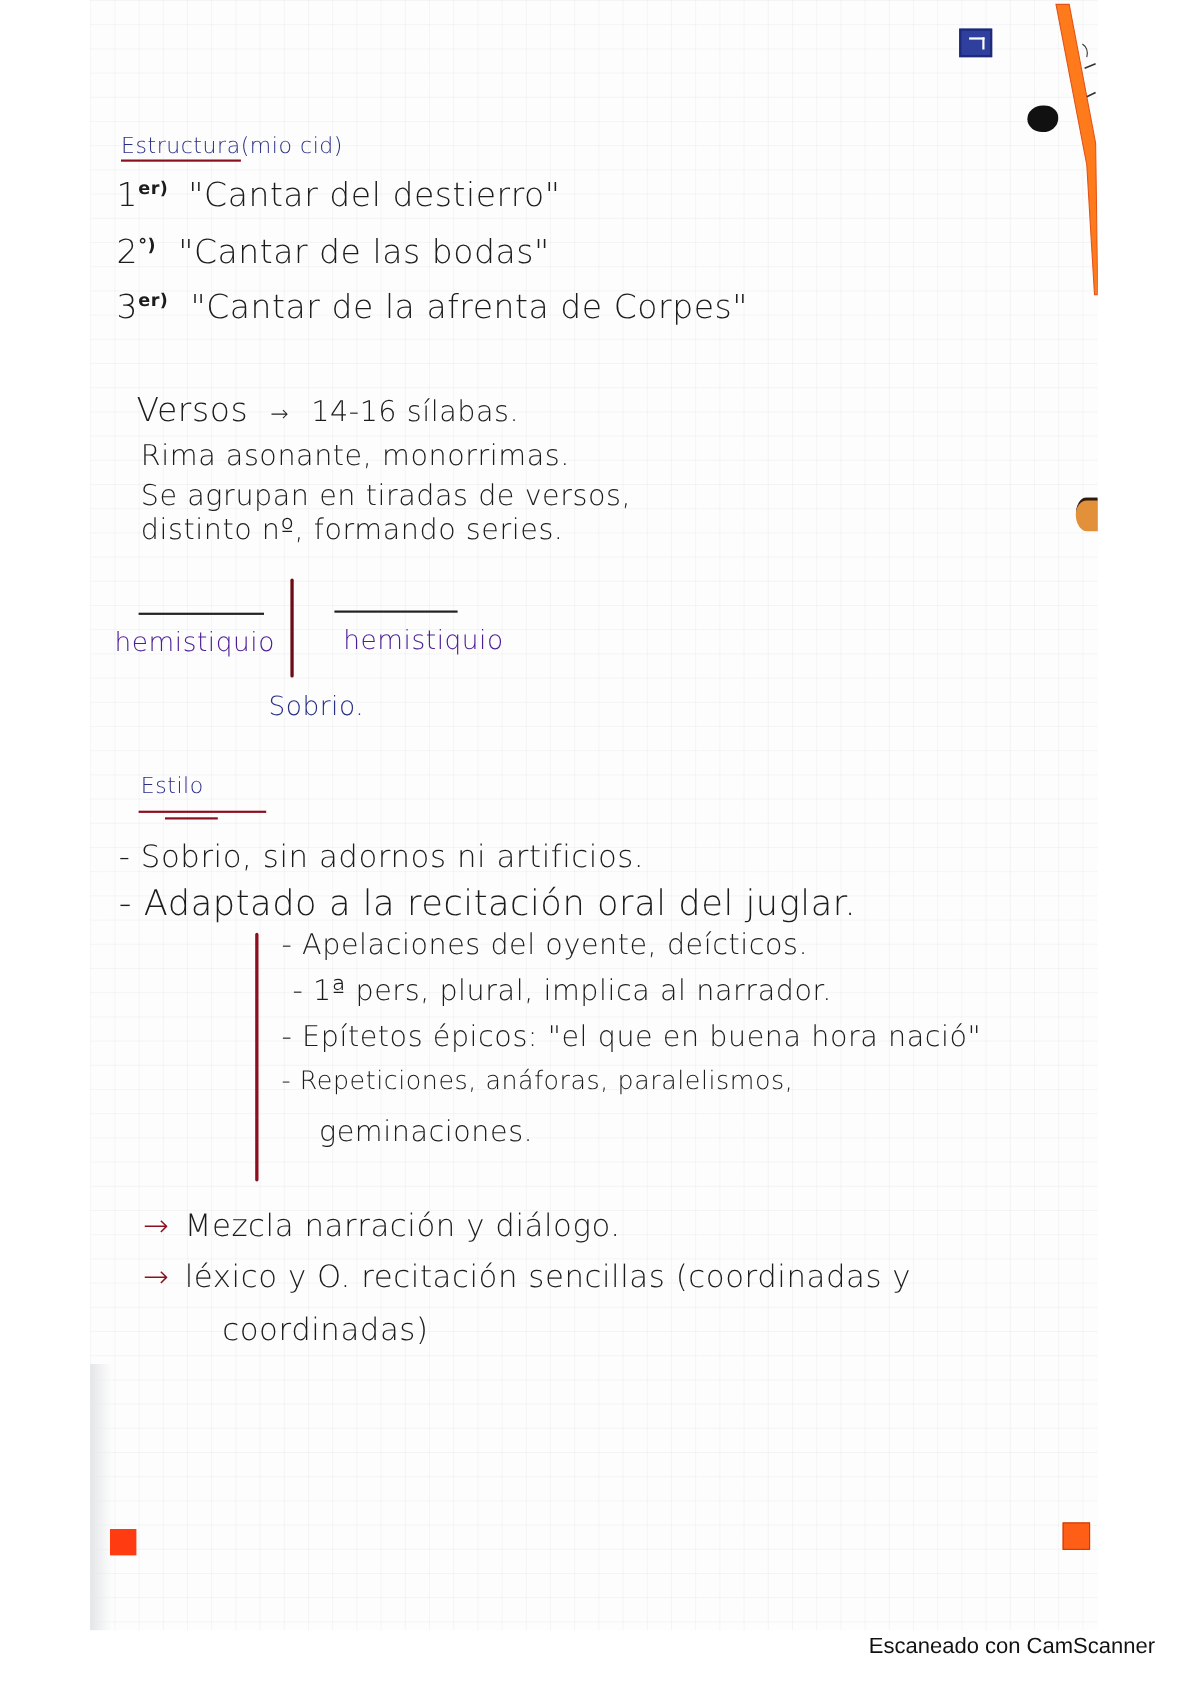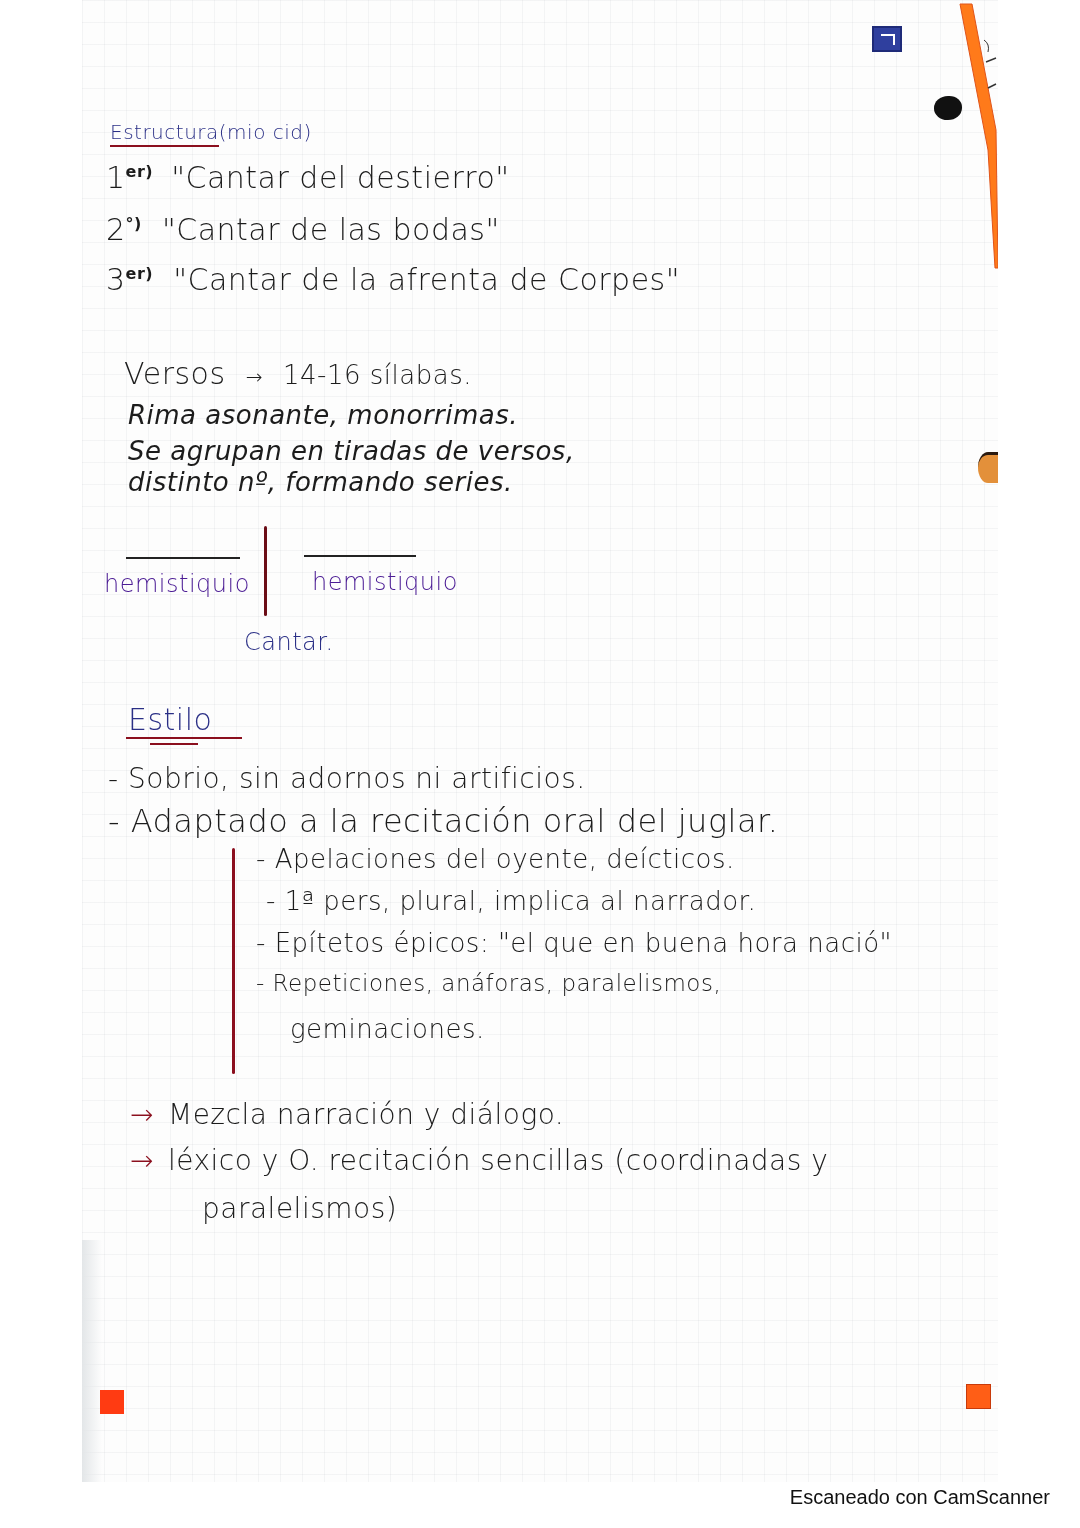--- a/index.html
+++ b/index.html
@@ -20,24 +20,24 @@
     .hw { position: absolute; white-space: nowrap; font-family: "DejaVu Sans", sans-serif; font-weight: 300; letter-spacing: 0.5px; }
     .blue { color: #2a2f86; }
     .black { color: #1c1c1c; }
     .green { color: #4c1d95; }
     .red { color: #8b0f1e; }
     .sup { font-size: 16px; vertical-align: super; font-weight: bold; }
 
     .title1 { left: 110px; top: 84px; font-size: 20px; margin-top: 36px; }
     .title1 .u { border-bottom: 2px solid #8b0f1e; padding-bottom: 1px; }
     .li { font-size: 30px; }
-    .v { font-size: 26px; font-style: italic; }
+    .v { font-size: 26px; }
     .cesura-bar { position: absolute; left: 264px; top: 526px; width: 3px; height: 90px; background: #6b0d16; border-radius: 2px; }
     .hline { position: absolute; height: 2px; background: #222; }
-    .estilo { left: 128px; top: 702px; font-size: 30px; }
+    .estilo { left: 128px; top: 702px; font-size: 20px; }
     .estilo-u1 { position: absolute; left: 126px; top: 737px; width: 116px; height: 2px; background: #8b0f1e; }
     .estilo-u2 { position: absolute; left: 150px; top: 743px; width: 48px; height: 2px; background: #8b0f1e; }
     .bracket { position: absolute; left: 232px; top: 848px; width: 3px; height: 226px; background: #8b0f1e; border-radius: 2px; }
 
     .bookmark { position: absolute; left: 958px; top: 0; width: 40px; height: 270px; }
     .dot-black { position: absolute; left: 934px; top: 96px; width: 28px; height: 24px; background: #111; border-radius: 50% 45% 50% 48%; }
     .dot-orange { position: absolute; left: 978px; top: 452px; width: 20px; height: 28px; background: #e3903a; border-radius: 50% 0 0 50%; border-top: 3px solid #2a1a10; }
     .corner-icon { position: absolute; left: 872px; top: 26px; width: 30px; height: 26px; background: #2f3f9e; border: 2px solid #1e2a78; box-sizing: border-box; }
     .corner-icon::after { content: ""; position: absolute; left: 7px; top: 6px; width: 12px; height: 9px; border: 2px solid #fff; border-left: none; border-bottom: none; background: transparent; }
     .sq-left { position: absolute; left: 100px; top: 1390px; width: 24px; height: 24px; background: #ff3b12; }
@@ -84,21 +84,21 @@
 </div>
 <div class="hw black v" style="left:128px; top:400px;">Rima asonante,  monorrimas.</div>
 <div class="hw black v" style="left:128px; top:436px;">Se agrupan en tiradas de versos,</div>
 <div class="hw black v" style="left:128px; top:467px;">distinto nº, formando series.</div>
 
 <div class="hline" style="left:126px; top:557px; width:114px;"></div>
 <div class="hline" style="left:304px; top:555px; width:112px;"></div>
 <div class="cesura-bar"></div>
 <div class="hw green" style="left:104px; top:570px; font-size:24px;">hemistiquio</div>
 <div class="hw green" style="left:312px; top:568px; font-size:24px;">hemistiquio</div>
-<div class="hw blue" style="left:244px; top:628px; font-size:24px;">Cantar.</div>
+<div class="hw blue" style="left:244px; top:628px; font-size:24px;">Sobrio.</div>
 
 <div class="hw blue estilo">Estilo</div>
 <div class="estilo-u1"></div>
 <div class="estilo-u2"></div>
 
 <div class="hw black" style="left:108px; top:762px; font-size:28px;">- Sobrio,  sin adornos ni artificios.</div>
 <div class="hw black" style="left:108px; top:802px; font-size:32px;">-  Adaptado a la recitación oral del juglar.</div>
 
 <div class="bracket"></div>
 <div class="hw black" style="left:256px; top:844px; font-size:26px;">- Apelaciones del oyente, deícticos.</div>
@@ -106,18 +106,18 @@
 <div class="hw black" style="left:256px; top:928px; font-size:26px;">- Epítetos épicos: "el que en buena hora nació"</div>
 <div class="hw black" style="left:256px; top:970px; font-size:23px;">- Repeticiones, anáforas, paralelismos,</div>
 <div class="hw black" style="left:290px; top:1014px; font-size:26px;">  geminaciones.</div>
 
 <div class="hw black" style="left:130px; top:1098px; font-size:28px;">
   <span class="red" style="margin-right:14px;">→</span><span>Mezcla narración y diálogo.</span>
 </div>
 <div class="hw black" style="left:130px; top:1144px; font-size:28px;">
   <span class="red" style="margin-right:14px;">→</span><span>léxico y O. recitación sencillas (coordinadas y</span>
 </div>
-<div class="hw black" style="left:202px; top:1192px; font-size:28px;">paralelismos)</div>
+<div class="hw black" style="left:202px; top:1192px; font-size:28px;">coordinadas)</div>
 
 <div class="sq-left"></div>
 <div class="sq-right"></div>
 
 <div class="watermark">Escaneado con CamScanner</div>
 
 </body></html>

